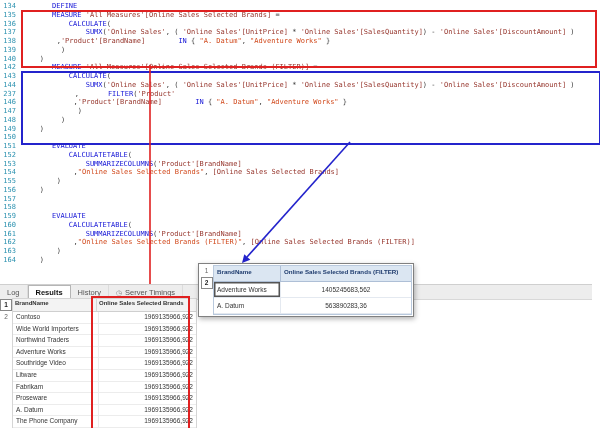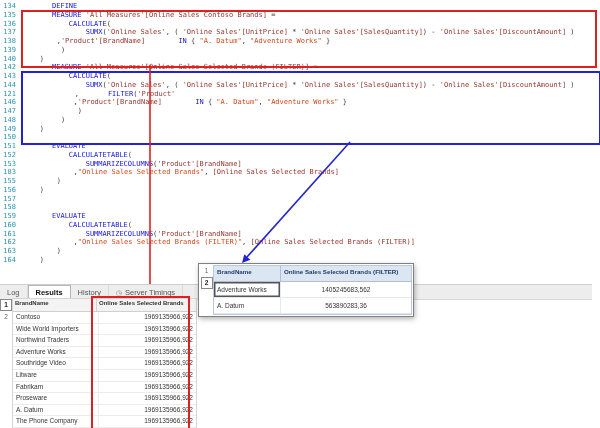--- a/index.html
+++ b/index.html
@@ -67,39 +67,39 @@
   .icell.ib.sel{box-shadow:inset 0 0 0 1.5px #555;}
   .icell.iv{width:124px;text-align:center;}
 </style>
 </head>
 <body>
 
 <div class="screen">
 
   <div class="editor" id="editor">
       <div class="cl"><span class="ln">134</span><span class="ct" style="padding-left: 0px;"><span class="tk-k">DEFINE</span></span></div>
-      <div class="cl"><span class="ln">135</span><span class="ct" style="padding-left: 0px;"><span class="tk-k">MEASURE</span><span class="tk-p"> </span><span class="tk-r">'All Measures'[Online Sales Contoso Brands]</span><span class="tk-p"> =</span></span></div>
+      <div class="cl"><span class="ln">135</span><span class="ct" style="padding-left: 0px;"><span class="tk-k">MEASURE</span><span class="tk-p"> </span><span class="tk-r">'All Measures'[Online Sales Selected Brands]</span><span class="tk-p"> =</span></span></div>
       <div class="cl"><span class="ln">136</span><span class="ct" style="padding-left: 16.84px;"><span class="tk-k">CALCULATE</span><span class="tk-p">(</span></span></div>
       <div class="cl"><span class="ln">137</span><span class="ct" style="padding-left: 33.68px;"><span class="tk-k">SUMX</span><span class="tk-p">(</span><span class="tk-r">'Online Sales'</span><span class="tk-p">, ( </span><span class="tk-r">'Online Sales'[UnitPrice]</span><span class="tk-p"> * </span><span class="tk-r">'Online Sales'[SalesQuantity]</span><span class="tk-p">) - </span><span class="tk-r">'Online Sales'[DiscountAmount]</span><span class="tk-p"> )</span></span></div>
       <div class="cl"><span class="ln">138</span><span class="ct" style="padding-left: 33.68px;"><span class="tk-p">,</span><span class="tk-r">'Product'[BrandName]</span><span class="tk-p"> </span><span class="tk-k">IN</span><span class="tk-p"> { </span><span class="tk-s">"A. Datum"</span><span class="tk-p">, </span><span class="tk-s">"Adventure Works"</span><span class="tk-p"> }</span></span></div>
       <div class="cl"><span class="ln">139</span><span class="ct" style="padding-left: 37.89px;"><span class="tk-p">)</span></span></div>
       <div class="cl"><span class="ln">140</span><span class="ct" style="padding-left: 16.84px;"><span class="tk-p">)</span></span></div>
       <div class="cl"><span class="ln">142</span><span class="ct" style="padding-left: 0px;"><span class="tk-k">MEASURE</span><span class="tk-p"> </span><span class="tk-r">'All Measures'[Online Sales Selected Brands (FILTER)]</span><span class="tk-p"> =</span></span></div>
       <div class="cl"><span class="ln">143</span><span class="ct" style="padding-left: 16.84px;"><span class="tk-k">CALCULATE</span><span class="tk-p">(</span></span></div>
       <div class="cl"><span class="ln">144</span><span class="ct" style="padding-left: 33.68px;"><span class="tk-k">SUMX</span><span class="tk-p">(</span><span class="tk-r">'Online Sales'</span><span class="tk-p">, ( </span><span class="tk-r">'Online Sales'[UnitPrice]</span><span class="tk-p"> * </span><span class="tk-r">'Online Sales'[SalesQuantity]</span><span class="tk-p">) - </span><span class="tk-r">'Online Sales'[DiscountAmount]</span><span class="tk-p"> )</span></span></div>
-      <div class="cl"><span class="ln">121</span><span class="ct" style="padding-left: 33.68px; margin-left: 18px;"><span class="tk-p">,</span><span class="tk-k">FILTER</span><span class="tk-p">(</span><span class="tk-r">'Product'</span></span></div>
+      <div class="cl"><span class="ln">237</span><span class="ct" style="padding-left: 33.68px; margin-left: 18px;"><span class="tk-p">,</span><span class="tk-k">FILTER</span><span class="tk-p">(</span><span class="tk-r">'Product'</span></span></div>
       <div class="cl"><span class="ln">146</span><span class="ct" style="padding-left: 50.52px;"><span class="tk-p">,</span><span class="tk-r">'Product'[BrandName]</span><span class="tk-p"> </span><span class="tk-k">IN</span><span class="tk-p"> { </span><span class="tk-s">"A. Datum"</span><span class="tk-p">, </span><span class="tk-s">"Adventure Works"</span><span class="tk-p"> }</span></span></div>
       <div class="cl"><span class="ln">147</span><span class="ct" style="padding-left: 54.73px;"><span class="tk-p">)</span></span></div>
       <div class="cl"><span class="ln">148</span><span class="ct" style="padding-left: 37.89px;"><span class="tk-p">)</span></span></div>
       <div class="cl"><span class="ln">149</span><span class="ct" style="padding-left: 16.84px;"><span class="tk-p">)</span></span></div>
       <div class="cl"><span class="ln">150</span><span class="ct" style="padding-left: 0px;"></span></div>
       <div class="cl"><span class="ln">151</span><span class="ct" style="padding-left: 0px;"><span class="tk-k">EVALUATE</span></span></div>
       <div class="cl"><span class="ln">152</span><span class="ct" style="padding-left: 16.84px;"><span class="tk-k">CALCULATETABLE</span><span class="tk-p">(</span></span></div>
       <div class="cl"><span class="ln">153</span><span class="ct" style="padding-left: 33.68px;"><span class="tk-k">SUMMARIZECOLUMNS</span><span class="tk-p">(</span><span class="tk-r">'Product'[BrandName]</span></span></div>
-      <div class="cl"><span class="ln">183</span><span class="ct" style="padding-left: 50.52px;"><span class="tk-p">,</span><span class="tk-s">"Online Sales Selected Brands"</span><span class="tk-p">, </span><span class="tk-r">[Online Sales Selected Brands]</span></span></div>
+      <div class="cl"><span class="ln">154</span><span class="ct" style="padding-left: 50.52px;"><span class="tk-p">,</span><span class="tk-s">"Online Sales Selected Brands"</span><span class="tk-p">, </span><span class="tk-r">[Online Sales Selected Brands]</span></span></div>
       <div class="cl"><span class="ln">155</span><span class="ct" style="padding-left: 33.68px;"><span class="tk-p">)</span></span></div>
       <div class="cl"><span class="ln">156</span><span class="ct" style="padding-left: 16.84px;"><span class="tk-p">)</span></span></div>
       <div class="cl"><span class="ln">157</span><span class="ct" style="padding-left: 0px;"></span></div>
       <div class="cl"><span class="ln">158</span><span class="ct" style="padding-left: 0px;"></span></div>
       <div class="cl"><span class="ln">159</span><span class="ct" style="padding-left: 0px;"><span class="tk-k">EVALUATE</span></span></div>
       <div class="cl"><span class="ln">160</span><span class="ct" style="padding-left: 16.84px;"><span class="tk-k">CALCULATETABLE</span><span class="tk-p">(</span></span></div>
       <div class="cl"><span class="ln">161</span><span class="ct" style="padding-left: 33.68px;"><span class="tk-k">SUMMARIZECOLUMNS</span><span class="tk-p">(</span><span class="tk-r">'Product'[BrandName]</span></span></div>
       <div class="cl"><span class="ln">162</span><span class="ct" style="padding-left: 50.52px;"><span class="tk-p">,</span><span class="tk-s">"Online Sales Selected Brands (FILTER)"</span><span class="tk-p">, </span><span class="tk-r">[Online Sales Selected Brands (FILTER)]</span></span></div>
       <div class="cl"><span class="ln">163</span><span class="ct" style="padding-left: 33.68px;"><span class="tk-p">)</span></span></div>
       <div class="cl"><span class="ln">164</span><span class="ct" style="padding-left: 16.84px;"><span class="tk-p">)</span></span></div>

